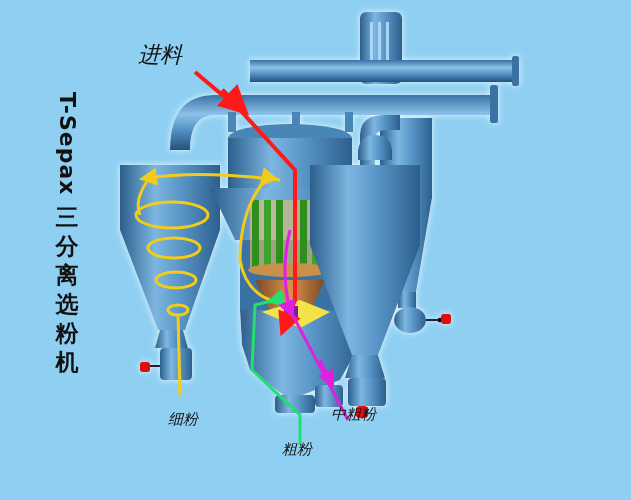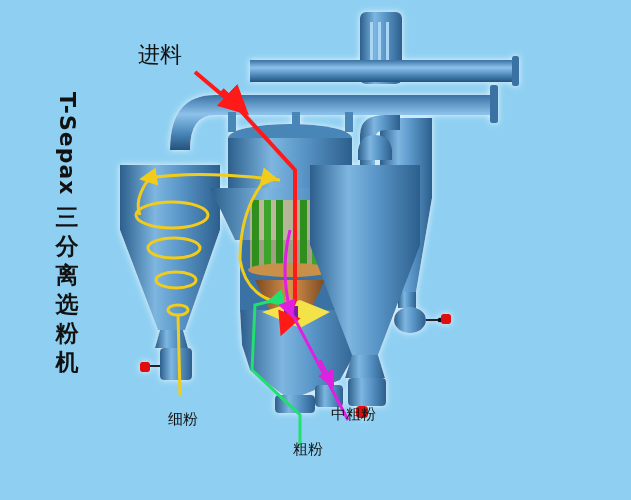--- a/index.html
+++ b/index.html
@@ -20,24 +20,25 @@
     display: block;
     writing-mode: vertical-rl;
     font-size: 22px; font-weight: bold;
     margin: 0 auto 8px auto;
     letter-spacing: 1px;
   }
   .vtitle .cjk span { display: block; }
   .label {
     position: absolute; color: #111; font-size: 15px;
     white-space: nowrap;
+    font-style: italic;
   }
   .label.feed { left: 138px; top: 40px; font-size: 22px; }
   .label.fine { left: 168px; top: 410px; }
-  .label.coarse { left: 293px; top: 440px; }
+  .label.coarse { left: 282px; top: 440px; }
   .label.mid { left: 331px; top: 405px; }
 </style>
 </head>
 <body>
 
 <svg id="diagram" viewBox="0 0 631 500" xmlns="http://www.w3.org/2000/svg">
   <defs>
     <linearGradient id="cyl" x1="0" x2="1" y1="0" y2="0">
       <stop offset="0" stop-color="#2c5f8d"></stop>
       <stop offset="0.35" stop-color="#7db6e0"></stop>

